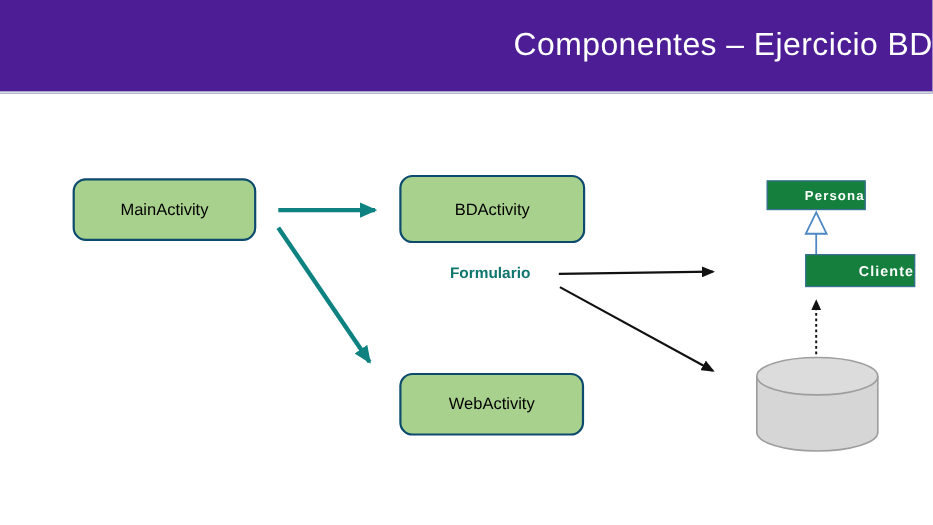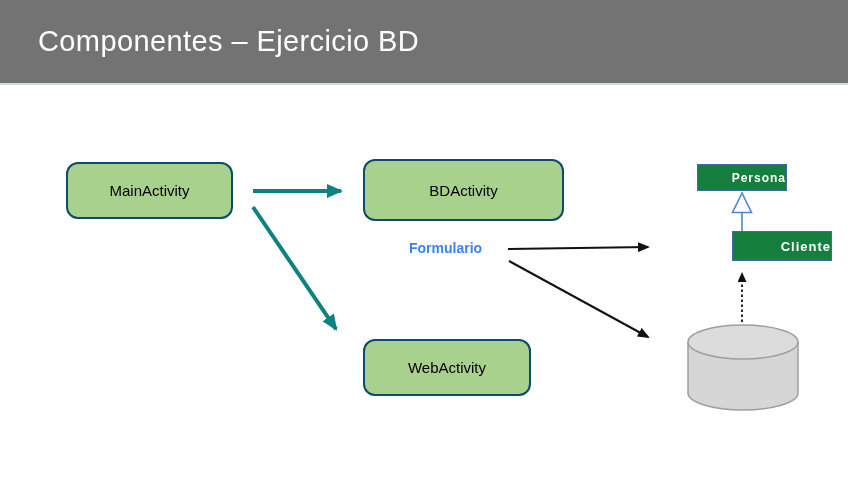--- a/index.html
+++ b/index.html
@@ -3,47 +3,47 @@
 <meta charset="utf-8">
 <style>
   html,body { margin:0; padding:0; background:#ffffff; }
   .slide {
     position:relative; width:848px; height:477px;
     background:#ffffff; overflow:hidden;
     font-family:"Liberation Sans", sans-serif;
   }
   .header {
     position:absolute; top:0; left:0; width:848px; height:83px;
-    background:#737373; border-bottom:2px solid #cfdfde;
-    display:flex; align-items:center;
+    background:#4c1d95; border-bottom:2px solid #cfdfde;
+    display:flex; align-items:center;justify-content:flex-end;
   }
   .title {
     color:#ffffff; font-size:29px; font-weight:400;
     padding-left:38px; letter-spacing:0.4px;
   }
   .node {
     position:absolute; display:flex; align-items:center; justify-content:center;
     box-sizing:border-box; text-align:center;
   }
   .activity {
     background:#A9D18E; border:2px solid #0c4a6e; border-radius:12px;
     color:#000000; font-size:15px;
   }
   .activity.main { left:66px;  top:162px; width:167px; height:57px; }
-  .activity.bd   { left:363px; top:159px; width:201px; height:62px; }
+  .activity.bd   { left:363px; top:159px; width:169px; height:62px; }
   .activity.web  { left:363px; top:311px; width:168px; height:57px;margin-top:28px; }
   .uml-class {
     background:#15803d; border:1.5px solid #3C6E9F;
     color:#ffffff; font-weight:bold; letter-spacing:1px;justify-content:flex-end;
   }
   .uml-class.persona { left:697px; top:164px; width:90px;  height:27px; font-size:12px; }
   .uml-class.cliente { left:732px; top:231px; width:100px; height:30px; font-size:13px; }
   .free-label {
     position:absolute; left:409px; top:240px;
-    color:#3b82f6; font-size:14px; font-weight:600;
+    color:#0f766e; font-size:14px; font-weight:600;
   }
   svg.overlay { position:absolute; top:0; left:0; pointer-events:none; }
 </style>
 </head>
 <body>
 
 <div class="slide">
 
   <div class="header">
     <div class="title">Componentes – Ejercicio BD</div>

